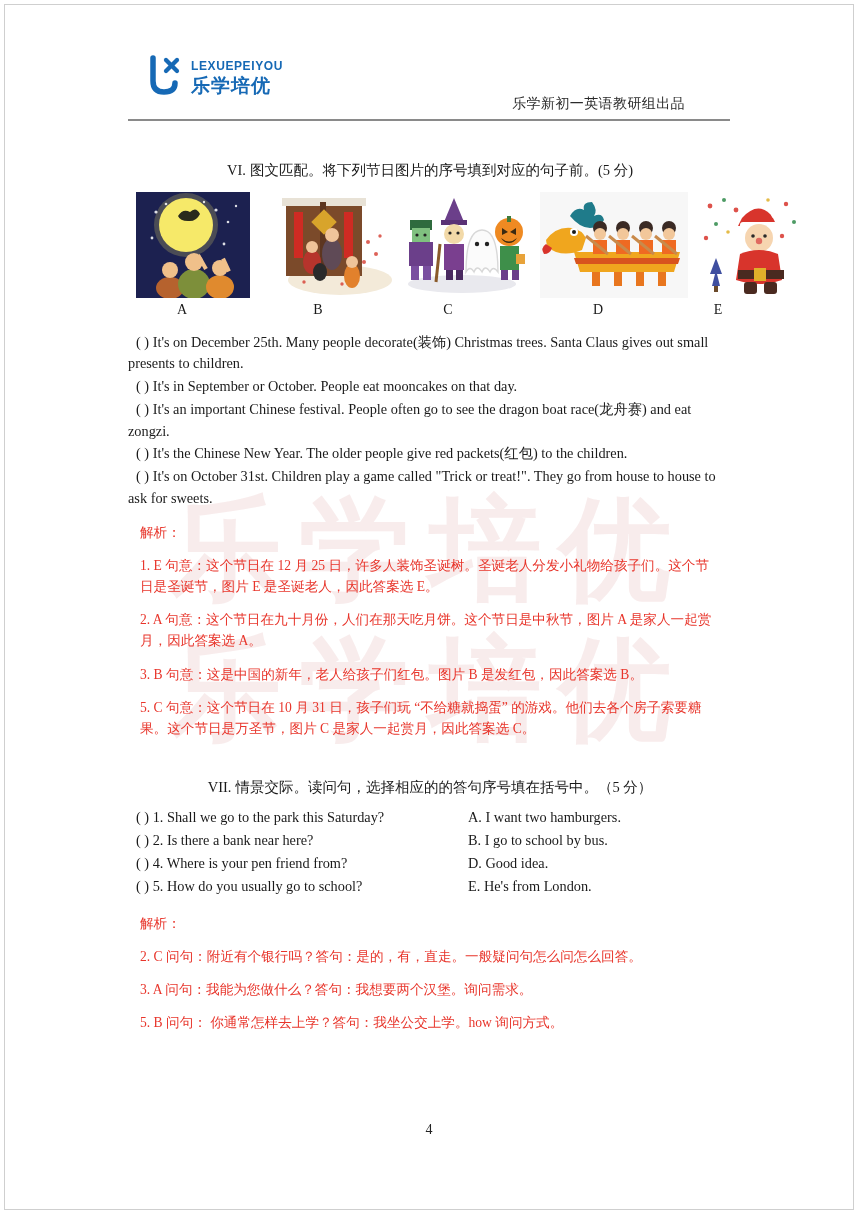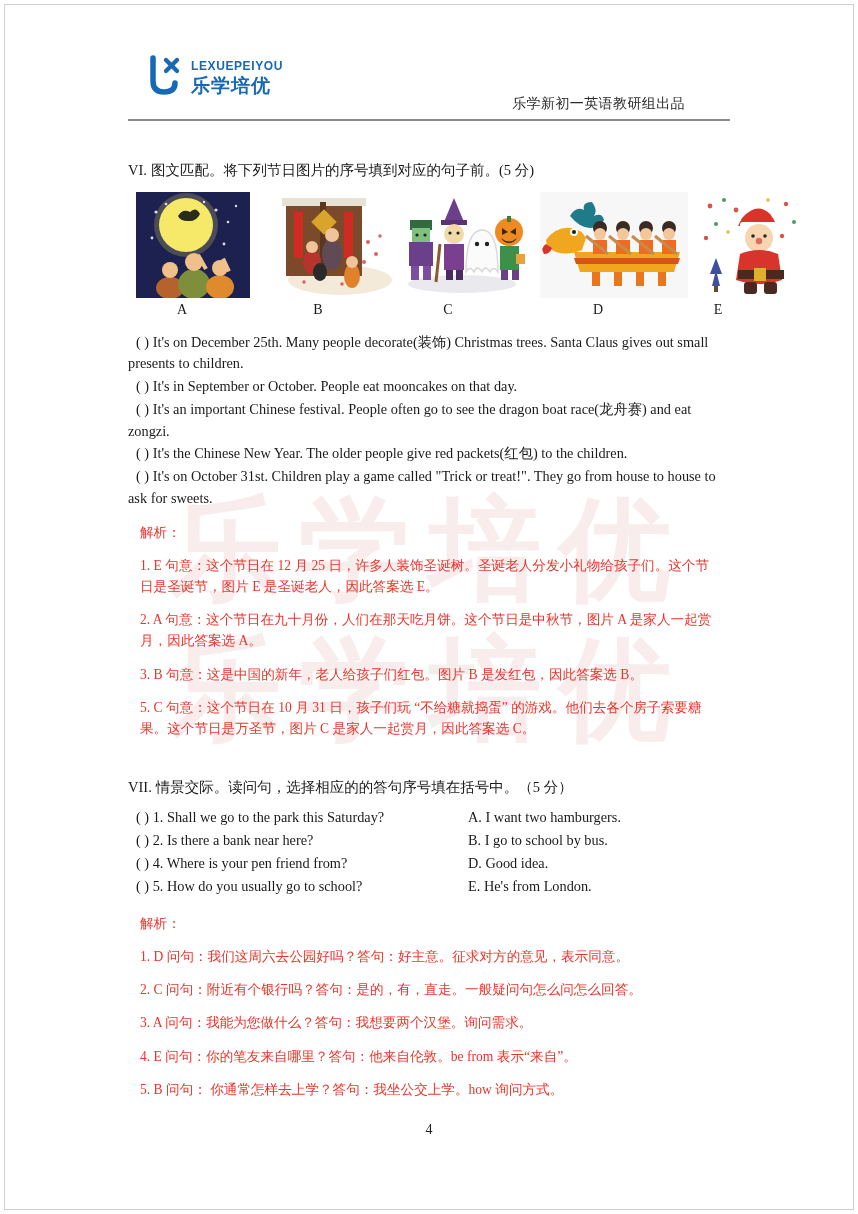--- a/index.html
+++ b/index.html
@@ -97,20 +97,21 @@
   .content {
     position: absolute;
     left: 128px; top: 160px;
     width: 604px;
   }
   .q-title {
     font-size: 14.5px;
     line-height: 1.5;
     margin: 0 0 10px 0;
     white-space: nowrap;
+    text-align: center;
   }
   .q-title .num { margin-right: 4px; }
 
   
   .pic-strip {
     position: relative;
     height: 108px;
     margin: 6px 0 2px 0;
   }
   .pic {
@@ -445,23 +446,21 @@
         <span class="pair-a">D. Good idea.</span>
       </div>
       <div class="pair-row">
         <span class="pair-q">(      ) 5. How do you usually go to school?</span>
         <span class="pair-a">E. He's from London.</span>
       </div>
     </div>
 
     <div class="analysis analysis-head">
       <p>解析：</p>
-      <p>1. D  问句：我们这周六去公园好吗？答句：好主意。征求对方的意见，表示同意。</p>
       <p>2. C  问句：附近有个银行吗？答句：是的，有，直走。一般疑问句怎么问怎么回答。</p>
       <p>3. A  问句：我能为您做什么？答句：我想要两个汉堡。询问需求。</p>
-      <p>4. E  问句：你的笔友来自哪里？答句：他来自伦敦。be from 表示“来自”。</p>
       <p>5. B  问句： 你通常怎样去上学？答句：我坐公交上学。how 询问方式。</p>
     </div>
 
   </div>
 
   <div class="page-num">4</div>
 </div>
 
 </body></html>

